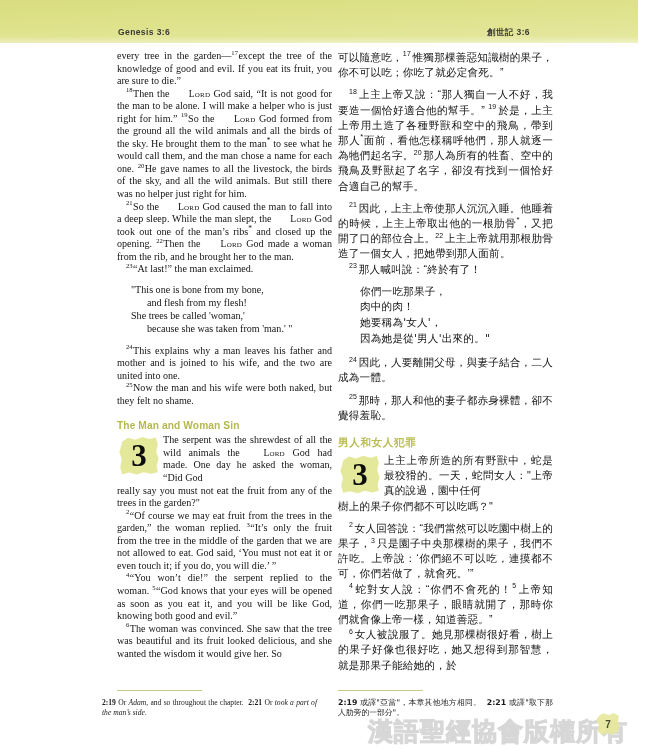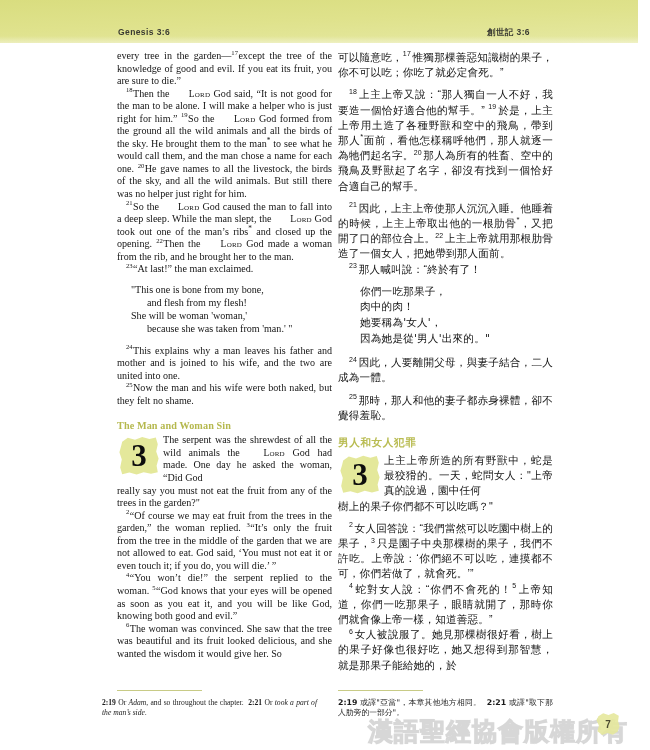--- a/index.html
+++ b/index.html
@@ -163,21 +163,21 @@
     line-height: 15.6px;
     color: #121212;
     padding-left: 22px;
     letter-spacing: 0.2px;
   }
 
   .spacer-sm { height: 7px; }
 
   
   .section-head {
-    font-family: Liberation Serif, serif;
+    font-family: Liberation Sans, sans-serif;
     font-weight: bold;
     font-size: 10.2px;
     color: #b5b84e;
     margin: 13px 0 3px 0;
     letter-spacing: 0.1px;
   }
   .col.zh .section-head {
     font-size: 10.6px;
     color: #b9bc52;
     letter-spacing: 0.6px;
@@ -351,21 +351,21 @@
 
       <p class="indent"><span class="vn">18</span>Then the <span class="sc">Lord</span> God said, “It is not good for the man to be alone. I will make a helper who is just right for him.” <span class="vn">19</span>So the <span class="sc">Lord</span> God formed from the ground all the wild animals and all the birds of the sky. He brought them to the man<span class="fnmark">*</span> to see what he would call them, and the man chose a name for each one. <span class="vn">20</span>He gave names to all the livestock, the birds of the sky, and all the wild animals. But still there was no helper just right for him.</p>
 
       <p class="indent"><span class="vn">21</span>So the <span class="sc">Lord</span> God caused the man to fall into a deep sleep. While the man slept, the <span class="sc">Lord</span> God took out one of the man’s ribs<span class="fnmark">*</span> and closed up the opening. <span class="vn">22</span>Then the <span class="sc">Lord</span> God made a woman from the rib, and he brought her to the man.</p>
 
       <p class="indent"><span class="vn">23</span>“At last!” the man exclaimed.</p>
 
       <div class="poetry">
         <div class="pline">"This one is bone from my bone,</div>
         <div class="pline in2">and flesh from my flesh!</div>
-        <div class="pline">She will be woman 'woman,'</div>
+        <div class="pline">She trees be called 'woman,'</div>
         <div class="pline in2">because she was taken from 'man.' "</div>
       </div>
 
       <p class="indent"><span class="vn">24</span>This explains why a man leaves his father and mother and is joined to his wife, and the two are united into one.</p>
 
       <p class="indent"><span class="vn">25</span>Now the man and his wife were both naked, but they felt no shame.</p>
 
       <div class="section-head">The Man and Woman Sin</div>
 
       <div class="chapter-block">

